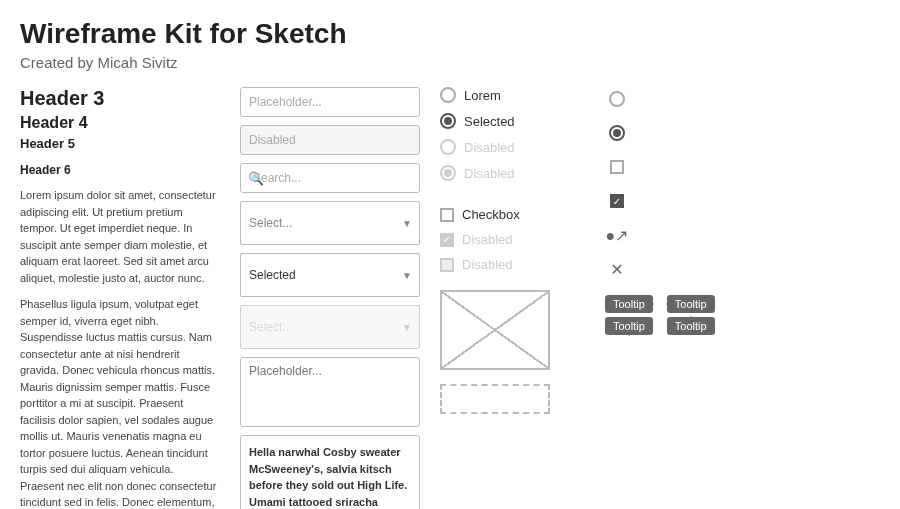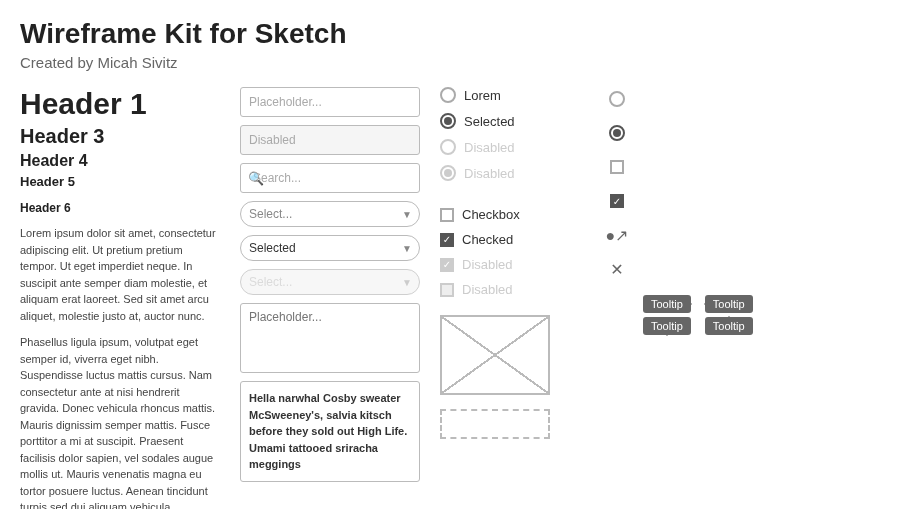--- a/index.html
+++ b/index.html
@@ -88,23 +88,23 @@
       font-size: 13px;
     }
     .input-field.search-input {
       padding-left: 12px;
     }
     .select-wrap {
       position: relative;
     }
     .select-wrap select {
       width: 100%;
-      height: 26px;
+      height: 44px;
       border: 1px solid #bbb;
-      border-radius: 13px;
+      border-radius: 2px;
       padding: 0 8px;
       font-size: 12px;
       color: #888;
       background: #fff;
       appearance: none;
       -webkit-appearance: none;
       outline: none;
       cursor: pointer;
     }
     .select-wrap select.selected-val {
@@ -392,21 +392,20 @@
 </head>
 <body>
 
 <div class="page-wrapper">
   <h1 class="page-title">Wireframe Kit for Sketch</h1>
   <p class="page-subtitle">Created by Micah Sivitz</p>
 
   <div class="main-layout">
 
     <div class="col-left">
-      <div class="h1">Header 1</div>
       <div class="h3">Header 3</div>
       <div class="h4">Header 4</div>
       <div class="h5">Header 5</div>
       <div class="h6">Header 6</div>
       <p class="body-text">Lorem ipsum dolor sit amet, consectetur adipiscing elit. Ut pretium pretium tempor. Ut eget imperdiet neque. In suscipit ante semper diam molestie, et aliquam erat laoreet. Sed sit amet arcu aliquet, molestie justo at, auctor nunc.</p>
       <p class="body-text">Phasellus ligula ipsum, volutpat eget semper id, viverra eget nibh. Suspendisse luctus mattis cursus. Nam consectetur ante at nisi hendrerit gravida. Donec vehicula rhoncus mattis. Mauris dignissim semper mattis. Fusce porttitor a mi at suscipit. Praesent facilisis dolor sapien, vel sodales augue mollis ut. Mauris venenatis magna eu tortor posuere luctus. Aenean tincidunt turpis sed dui aliquam vehicula. Praesent nec elit non donec consectetur tincidunt sed in felis. Donec elementum, lacus at mattis tincidunt, eros magna faucibus sem, in condimentum est augue tristique risus.</p>
     </div>
 
     <div class="col-middle">
       <input type="text" class="input-field" placeholder="Placeholder..." style="">
@@ -459,24 +458,20 @@
         <span class="label-disabled">Disabled</span>
       </div>
 
       <div style="height:6px;"></div>
 
       <div class="checkbox-item">
         <div class="checkbox-box"></div>
         <span>Checkbox</span>
       </div>
       <div class="checkbox-item">
-        <div class="checkbox-box checked"></div>
-        <span>Checked</span>
-      </div>
-      <div class="checkbox-item">
         <div class="checkbox-box disabled-cb-checked"></div>
         <span class="label-disabled">Disabled</span>
       </div>
       <div class="checkbox-item">
         <div class="checkbox-box disabled-cb"></div>
         <span class="label-disabled">Disabled</span>
       </div>
 
       <div class="img-placeholder"></div>
       <div class="dashed-placeholder"></div>
@@ -501,21 +496,21 @@
       </div>
 
       <div class="icon-item">
         <span class="search-icon-shape">●↗</span>
       </div>
 
       <div class="icon-item">
         <span class="close-icon-shape">✕</span>
       </div>
 
-      <div class="tooltip-section" style="margin-top:4px;margin-left:38px;">
+      <div class="tooltip-section" style="margin-top:4px;">
         <div class="tooltip-row">
           <div class="tooltip-box tooltip-arrow-right">
             <span>Tooltip</span>
           </div>
           <div class="tooltip-box tooltip-arrow-left" style="margin-left:10px;">
             <span>Tooltip</span>
           </div>
         </div>
         <div class="tooltip-row">
           <div class="tooltip-box tooltip-arrow-down">

